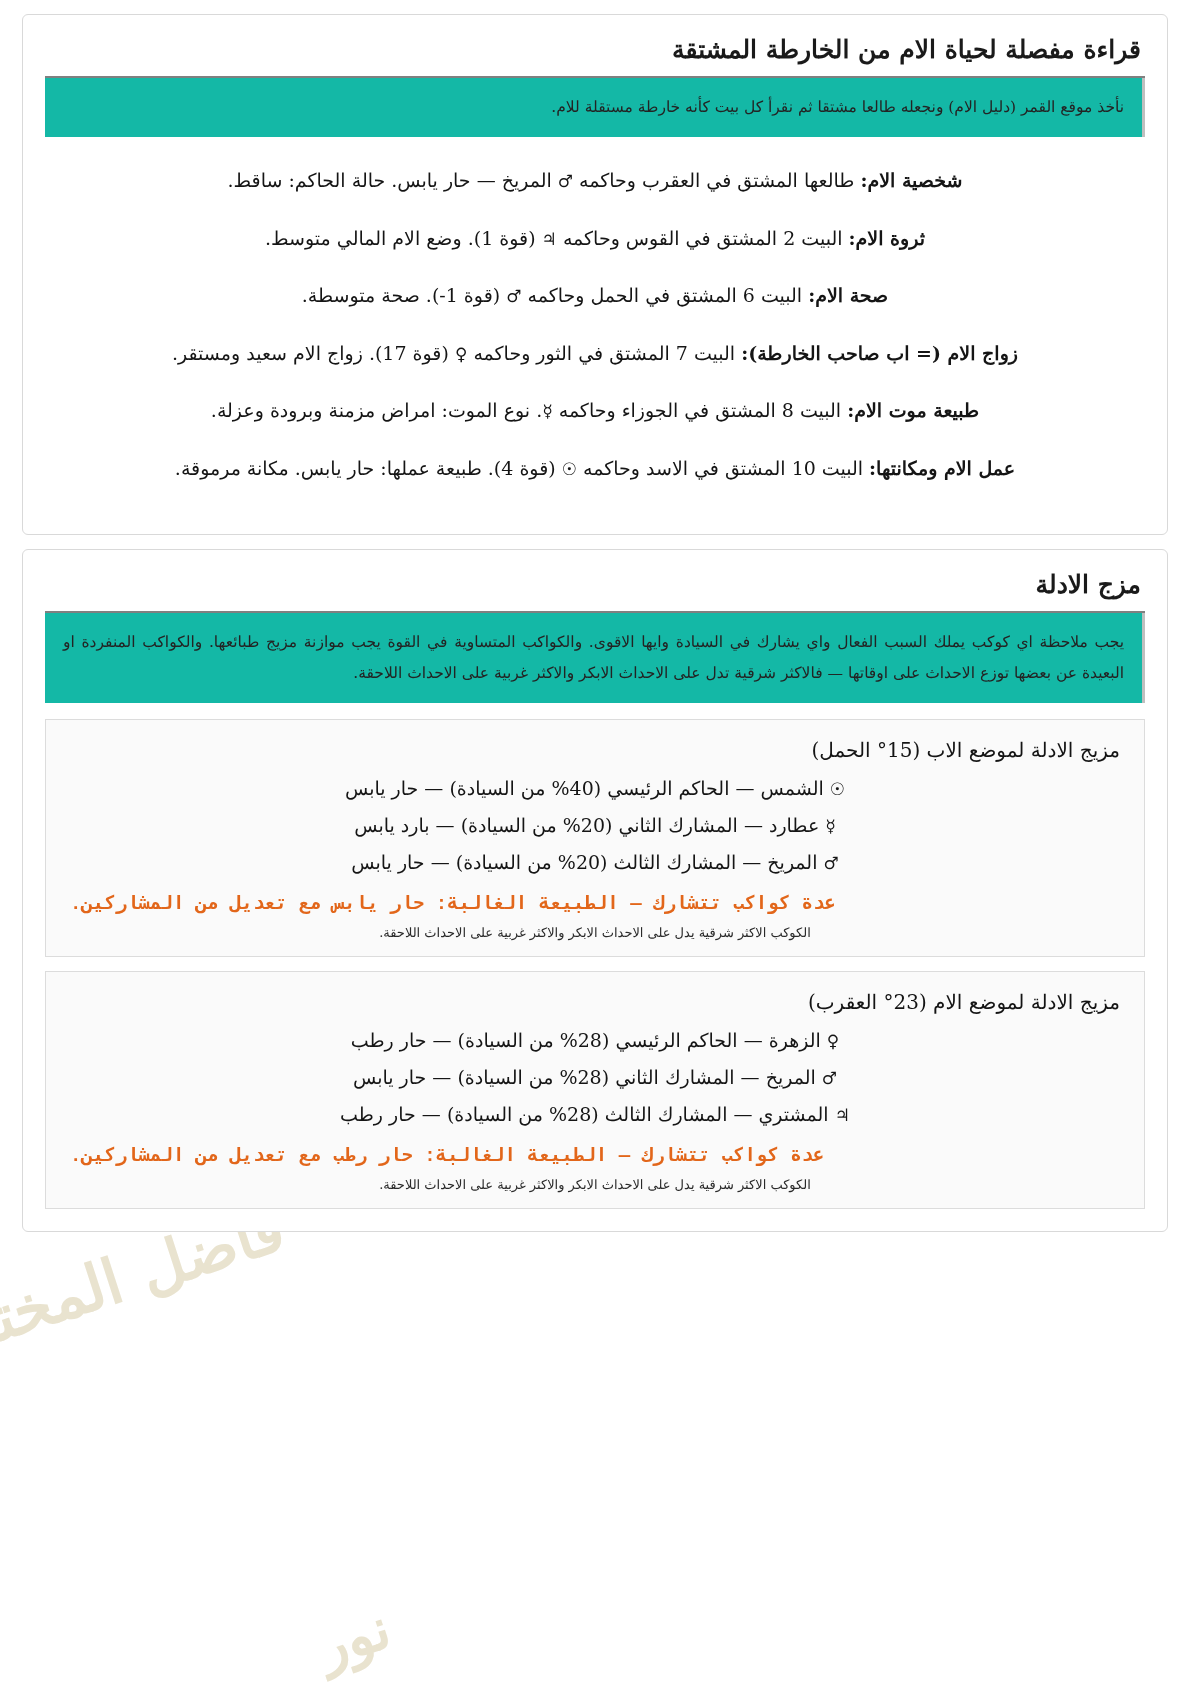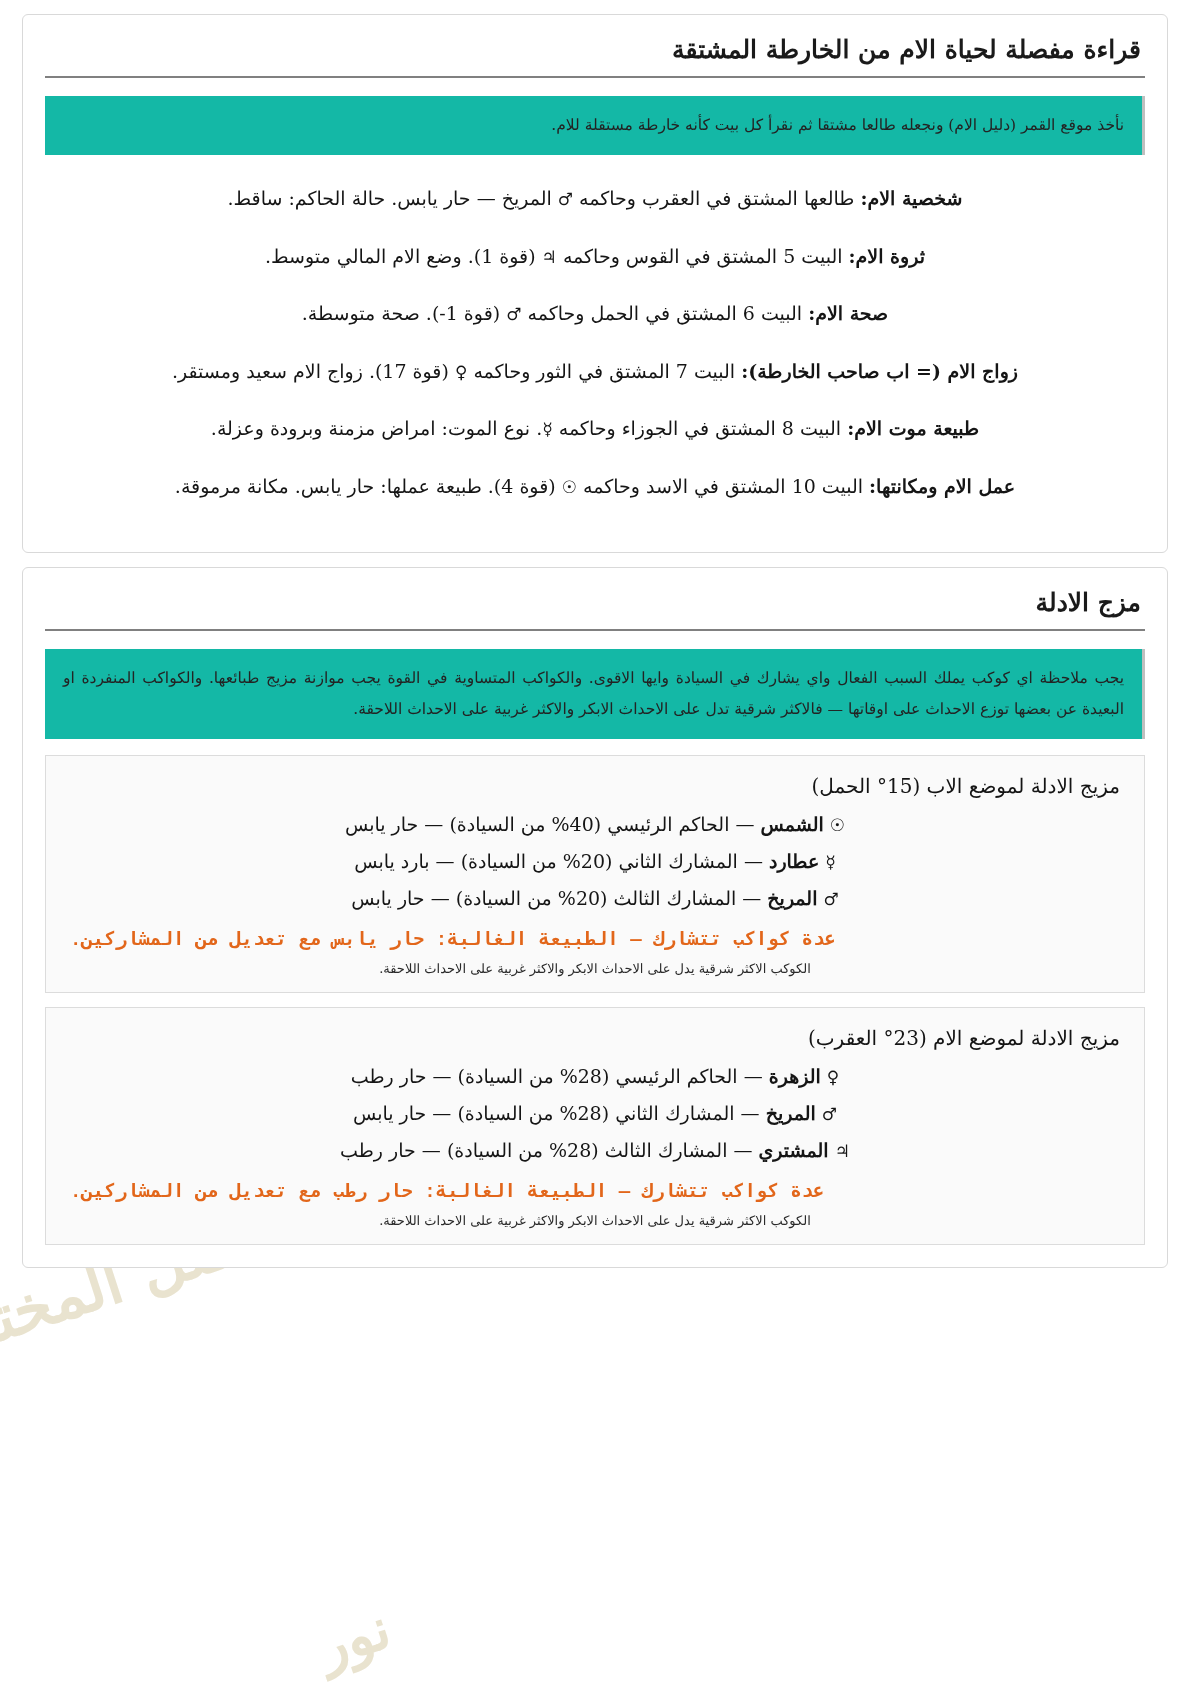--- a/index.html
+++ b/index.html
@@ -53,21 +53,20 @@
     box-sizing: border-box;
   }
   .section-title {
     font-family: "DejaVu Serif", "Liberation Serif", serif;
     font-size: 25px;
     font-weight: bold;
     text-align: right;
     color: #1a1a1a;
     padding: 2px 4px 12px 4px;
     border-bottom: 2px solid #808080;
-    margin-bottom: 18px;
   }
   .note-box {
     background: #14b8a6;
     border-right: 3px solid #bfbfbf;
     padding: 14px 18px;
     font-family: "DejaVu Serif", "Liberation Serif", serif;
     font-size: 15.5px;
     line-height: 2.0;
     text-align: justify;
     color: #232323;
@@ -106,21 +105,21 @@
     margin-bottom: 14px;
   }
   .planet-row {
     font-family: "DejaVu Serif", "Liberation Serif", serif;
     font-size: 19px;
     text-align: center;
     color: #151515;
     margin: 15px 0;
     direction: rtl;
   }
-  .planet-row .pname { font-weight: bold; }
+  .planet-row .pname { font-weight: normal; }
   .verdict {
     font-family: Liberation Mono, monospace;
     font-size: 19px;
     font-weight: bold;
     color: #e2661a;
     text-align: left;
     margin: 18px 0 10px 0;
     direction: rtl;
   }
   .footnote {
@@ -143,21 +142,21 @@
   <div class="watermark wm4">فاضل المختار</div>
   <div class="watermark wm5">نور الكون</div>
   <div class="watermark wm6">فاضل المختار</div>
   <div class="watermark wm7">نور</div>
 
   <div class="section">
     <div class="section-title">قراءة مفصلة لحياة الام من الخارطة المشتقة</div>
     <div class="note-box">نأخذ موقع القمر (دليل الام) ونجعله طالعا مشتقا ثم نقرأ كل بيت كأنه خارطة مستقلة للام.</div>
     <div id="s1-lines">
         <div class="body-line"><b>شخصية الام:</b><span> طالعها المشتق في العقرب وحاكمه </span><span class="glyph">♂</span><span> المريخ — حار يابس. حالة الحاكم: ساقط.</span></div>
-        <div class="body-line"><b>ثروة الام:</b><span> البيت 5 المشتق في القوس وحاكمه </span><span class="glyph">♃</span><span> (قوة 1). وضع الام المالي متوسط.</span></div>
+        <div class="body-line"><b>ثروة الام:</b><span> البيت 2 المشتق في القوس وحاكمه </span><span class="glyph">♃</span><span> (قوة 1). وضع الام المالي متوسط.</span></div>
         <div class="body-line"><b>صحة الام:</b><span> البيت 6 المشتق في الحمل وحاكمه </span><span class="glyph">♂</span><span> (قوة 1-). صحة متوسطة.</span></div>
         <div class="body-line"><b>زواج الام (= اب صاحب الخارطة):</b><span> البيت 7 المشتق في الثور وحاكمه </span><span class="glyph">♀</span><span> (قوة 17). زواج الام سعيد ومستقر.</span></div>
         <div class="body-line"><b>طبيعة موت الام:</b><span> البيت 8 المشتق في الجوزاء وحاكمه </span><span class="glyph">☿</span><span>. نوع الموت: امراض مزمنة وبرودة وعزلة.</span></div>
         <div class="body-line"><b>عمل الام ومكانتها:</b><span> البيت 10 المشتق في الاسد وحاكمه </span><span class="glyph">☉</span><span> (قوة 4). طبيعة عملها: حار يابس. مكانة مرموقة.</span></div>
       </div>
   </div>
 
   <div class="section">
     <div class="section-title">مزج الادلة</div>
     <div class="note-box">يجب ملاحظة اي كوكب يملك السبب الفعال واي يشارك في السيادة وايها الاقوى. والكواكب المتساوية في القوة يجب موازنة مزيج طبائعها. والكواكب المنفردة او البعيدة عن بعضها توزع الاحداث على اوقاتها — فالاكثر شرقية تدل على الاحداث الابكر والاكثر غربية على الاحداث اللاحقة.</div>

